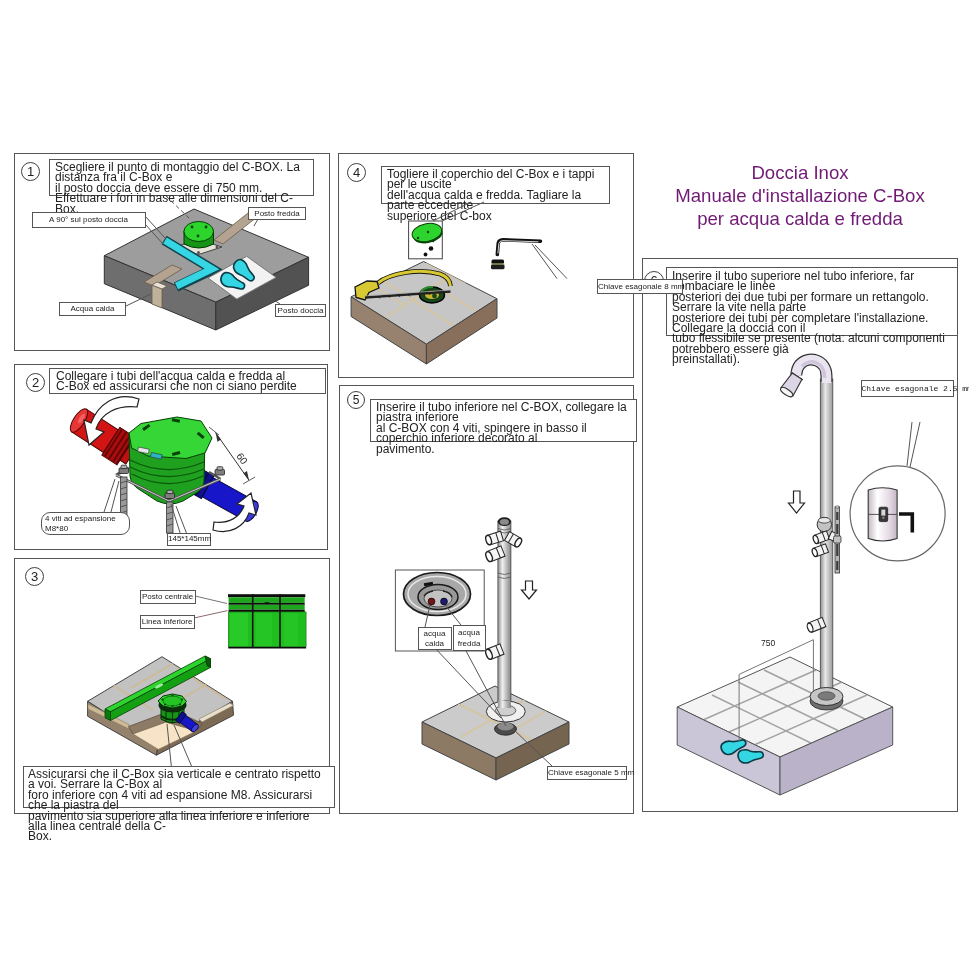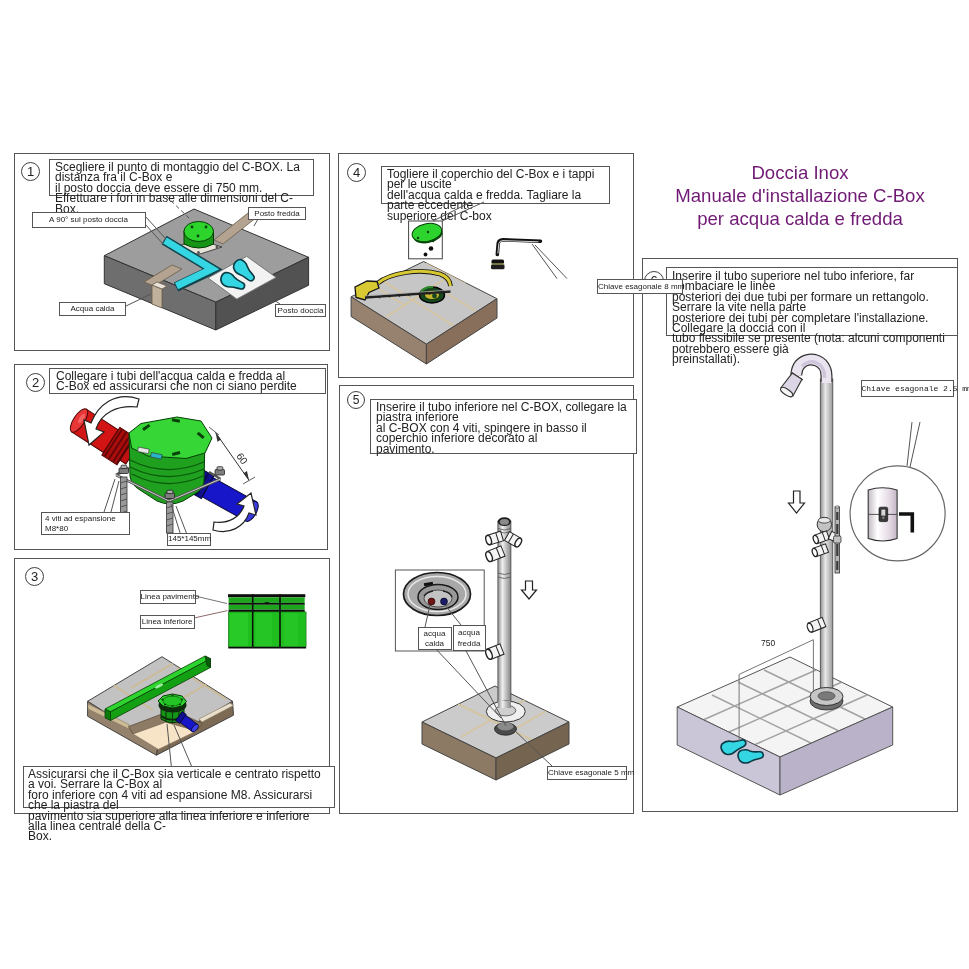--- a/index.html
+++ b/index.html
@@ -28,21 +28,21 @@
   <div class="num" style="left:26px;top:373px;width:17px;height:17px;font-size:13px;line-height:17px;">2</div>
   <div class="num" style="left:25px;top:567px;width:17px;height:17px;font-size:13px;line-height:17px;">3</div>
   <div class="num" style="left:347px;top:163px;width:17px;height:17px;font-size:13px;line-height:17px;">4</div>
   <div class="num" style="left:347px;top:391px;width:16px;height:16px;font-size:12px;line-height:16px;">5</div>
   <div class="num" style="left:644px;top:271px;width:18px;height:18px;font-size:13px;line-height:18px;">6</div>
 
   <div class="tbox" style="left:49px;top:159px;width:258px;height:33px;padding:2px 0 0 5px;">Scegliere il punto di montaggio del C-BOX. La distanza fra il C-Box e<br>il posto doccia deve essere di 750 mm.<br>Effettuare i fori in base alle dimensioni del C-Box.</div>
   <div class="tbox" style="left:49px;top:368px;width:269px;height:22px;padding:2px 0 0 6px;">Collegare i tubi dell'acqua calda e fredda al<br>C-Box ed assicurarsi che non ci siano perdite</div>
   <div class="tbox" style="left:23px;top:766px;width:294px;height:38px;padding:2px 12px 0 4px;">Assicurarsi che il C-Box sia verticale e centrato rispetto a voi. Serrare la C-Box al<br>foro inferiore con 4 viti ad espansione M8. Assicurarsi che la piastra del<br>pavimento sia superiore alla linea inferiore e inferiore alla linea centrale della C-<br>Box.</div>
   <div class="tbox" style="left:381px;top:166px;width:222px;height:34px;padding:2px 0 0 5px;">Togliere il coperchio del C-Box e i tappi per le uscite<br>dell'acqua calda e fredda. Tagliare la parte eccedente<br>superiore del C-box</div>
-  <div class="tbox" style="left:370px;top:399px;width:260px;height:35px;padding:2px 0 16px 5px;">Inserire il tubo inferiore nel C-BOX, collegare la piastra inferiore<br>al C-BOX con 4 viti, spingere in basso il coperchio inferiore decorato al<br>pavimento.</div>
+  <div class="tbox" style="left:370px;top:399px;width:260px;height:35px;padding:2px 0 4px 5px;">Inserire il tubo inferiore nel C-BOX, collegare la piastra inferiore<br>al C-BOX con 4 viti, spingere in basso il coperchio inferiore decorato al<br>pavimento.</div>
   <div class="tbox" style="left:666px;top:267px;width:285px;height:64px;padding:3px 0 0 5px;">Inserire il tubo superiore nel tubo inferiore, far combaciare le linee<br>posteriori dei due tubi per formare un rettangolo. Serrare la vite nella parte<br>posteriore dei tubi per completare l'installazione. Collegare la doccia con il<br>tubo flessibile se presente (nota: alcuni componenti potrebbero essere già<br>preinstallati).</div>
 
   <svg style="left:14px;top:153px;" width="316" height="198" viewBox="0 0 316 198">
 
     <polygon points="180,56 294.6,104.3 201.8,149.2 90.3,102.7" fill="#9d9d9d" stroke="#333" stroke-width="1"></polygon>
     <polygon points="90.3,102.7 201.8,149.2 201.8,177 90.3,130.7" fill="#6e6e6e" stroke="#333" stroke-width="1"></polygon>
     <polygon points="201.8,149.2 294.6,104.3 294.6,132.3 201.8,177" fill="#525252" stroke="#333" stroke-width="1"></polygon>
 
     <polygon points="234,60 243,64 209,91 200,87" fill="#b3a390" stroke="#6a5c48" stroke-width="0.8"></polygon>
     <polygon points="130,129 158,112 168,116 140,133" fill="#b3a390" stroke="#6a5c48" stroke-width="0.8"></polygon>
@@ -162,21 +162,21 @@
     <polygon points="235,116.3 229.5,109.3 233,107.1" fill="#333"></polygon>
     <line x1="195" y1="63" x2="205" y2="71" stroke="#333" stroke-width="0.8"></line>
     <line x1="229" y1="120" x2="241" y2="113" stroke="#333" stroke-width="0.8"></line>
     <text x="222" y="92" font-size="10" fill="#222" transform="rotate(55 222 92)">60</text>
 
     <line x1="90" y1="148" x2="101" y2="115" stroke="#555" stroke-width="1"></line>
     <line x1="97" y1="148" x2="105" y2="117" stroke="#555" stroke-width="1"></line>
     <line x1="166.6" y1="170.5" x2="157" y2="140" stroke="#555" stroke-width="1"></line>
     <line x1="173" y1="170.5" x2="162" y2="142" stroke="#555" stroke-width="1"></line>
   </svg>
-  <div class="lbl" style="left:41px;top:512px;width:84px;height:20px;line-height:10px;padding-top:1px;padding-left:3px;">4 viti ad espansione<br>M8*80</div>
+  <div class="lbl" style="left:41px;top:512px;width:84px;height:20px;line-height:10px;padding-top:1px;padding-left:3px;border-radius:9px;">4 viti ad espansione<br>M8*80</div>
   <div class="lbl" style="left:167px;top:533px;width:42px;height:10.5px;line-height:10.5px;">145*145mm</div>
 
   <svg style="left:14px;top:558px;" width="316" height="254" viewBox="0 0 316 254">
 
     <rect x="214" y="36.2" width="77.3" height="3.1" fill="#0d0d0d"></rect>
     <rect x="214.6" y="39.3" width="76.1" height="5.6" fill="#1da51d" stroke="none"></rect>
     <rect x="214.6" y="44.9" width="76.1" height="1.9" fill="#0d0d0d"></rect>
     <rect x="214.6" y="46.8" width="76.1" height="4.9" fill="#1da51d" stroke="none"></rect>
     <rect x="214.6" y="51.7" width="76.1" height="2.2" fill="#0d0d0d"></rect>
     <rect x="214.3" y="53.9" width="77.8" height="35" fill="#1fbe1f" stroke="#0a5a0a" stroke-width="0.5"></rect>
@@ -233,21 +233,21 @@
 
     <g transform="translate(165,158) rotate(37)">
       <rect x="0" y="-4.5" width="20" height="9" fill="#1717c9" stroke="#050530" stroke-width="0.8"></rect>
       <rect x="0" y="-5.5" width="5" height="11" fill="#10108e" stroke="#050530" stroke-width="0.8"></rect>
       <ellipse cx="20" cy="0" rx="2.4" ry="4.5" fill="#4040e8" stroke="#050530" stroke-width="0.8"></ellipse>
     </g>
 
     <line x1="153" y1="166" x2="157.3" y2="208" stroke="#555" stroke-width="1"></line>
     <line x1="160" y1="167" x2="177.5" y2="208" stroke="#555" stroke-width="1"></line>
   </svg>
-  <div class="lbl" style="left:139.6px;top:590px;width:54px;height:12px;line-height:12px;text-align:center;">Linea pavimento</div>
+  <div class="lbl" style="left:139.6px;top:590px;width:54px;height:12px;line-height:12px;text-align:center;">Posto centrale</div>
   <div class="lbl" style="left:139.6px;top:615px;width:53px;height:12px;line-height:12px;text-align:center;">Linea inferiore</div>
 
   <svg style="left:338px;top:153px;" width="294" height="223" viewBox="0 0 294 223">
 
     <polygon points="85.6,108.5 159,145.7 88.4,191.2 13.1,143.8" fill="#c6c6c6" stroke="#444" stroke-width="1"></polygon>
     <clipPath id="top4">
         <polygon points="85.6,108.5 159,145.7 88.4,191.2 13.1,143.8"></polygon>
       </clipPath>
     <g stroke="#d5c5a2" stroke-width="1.8" fill="none" clip-path="url(#top4)">
       <line x1="45" y1="128" x2="116" y2="173"></line>

